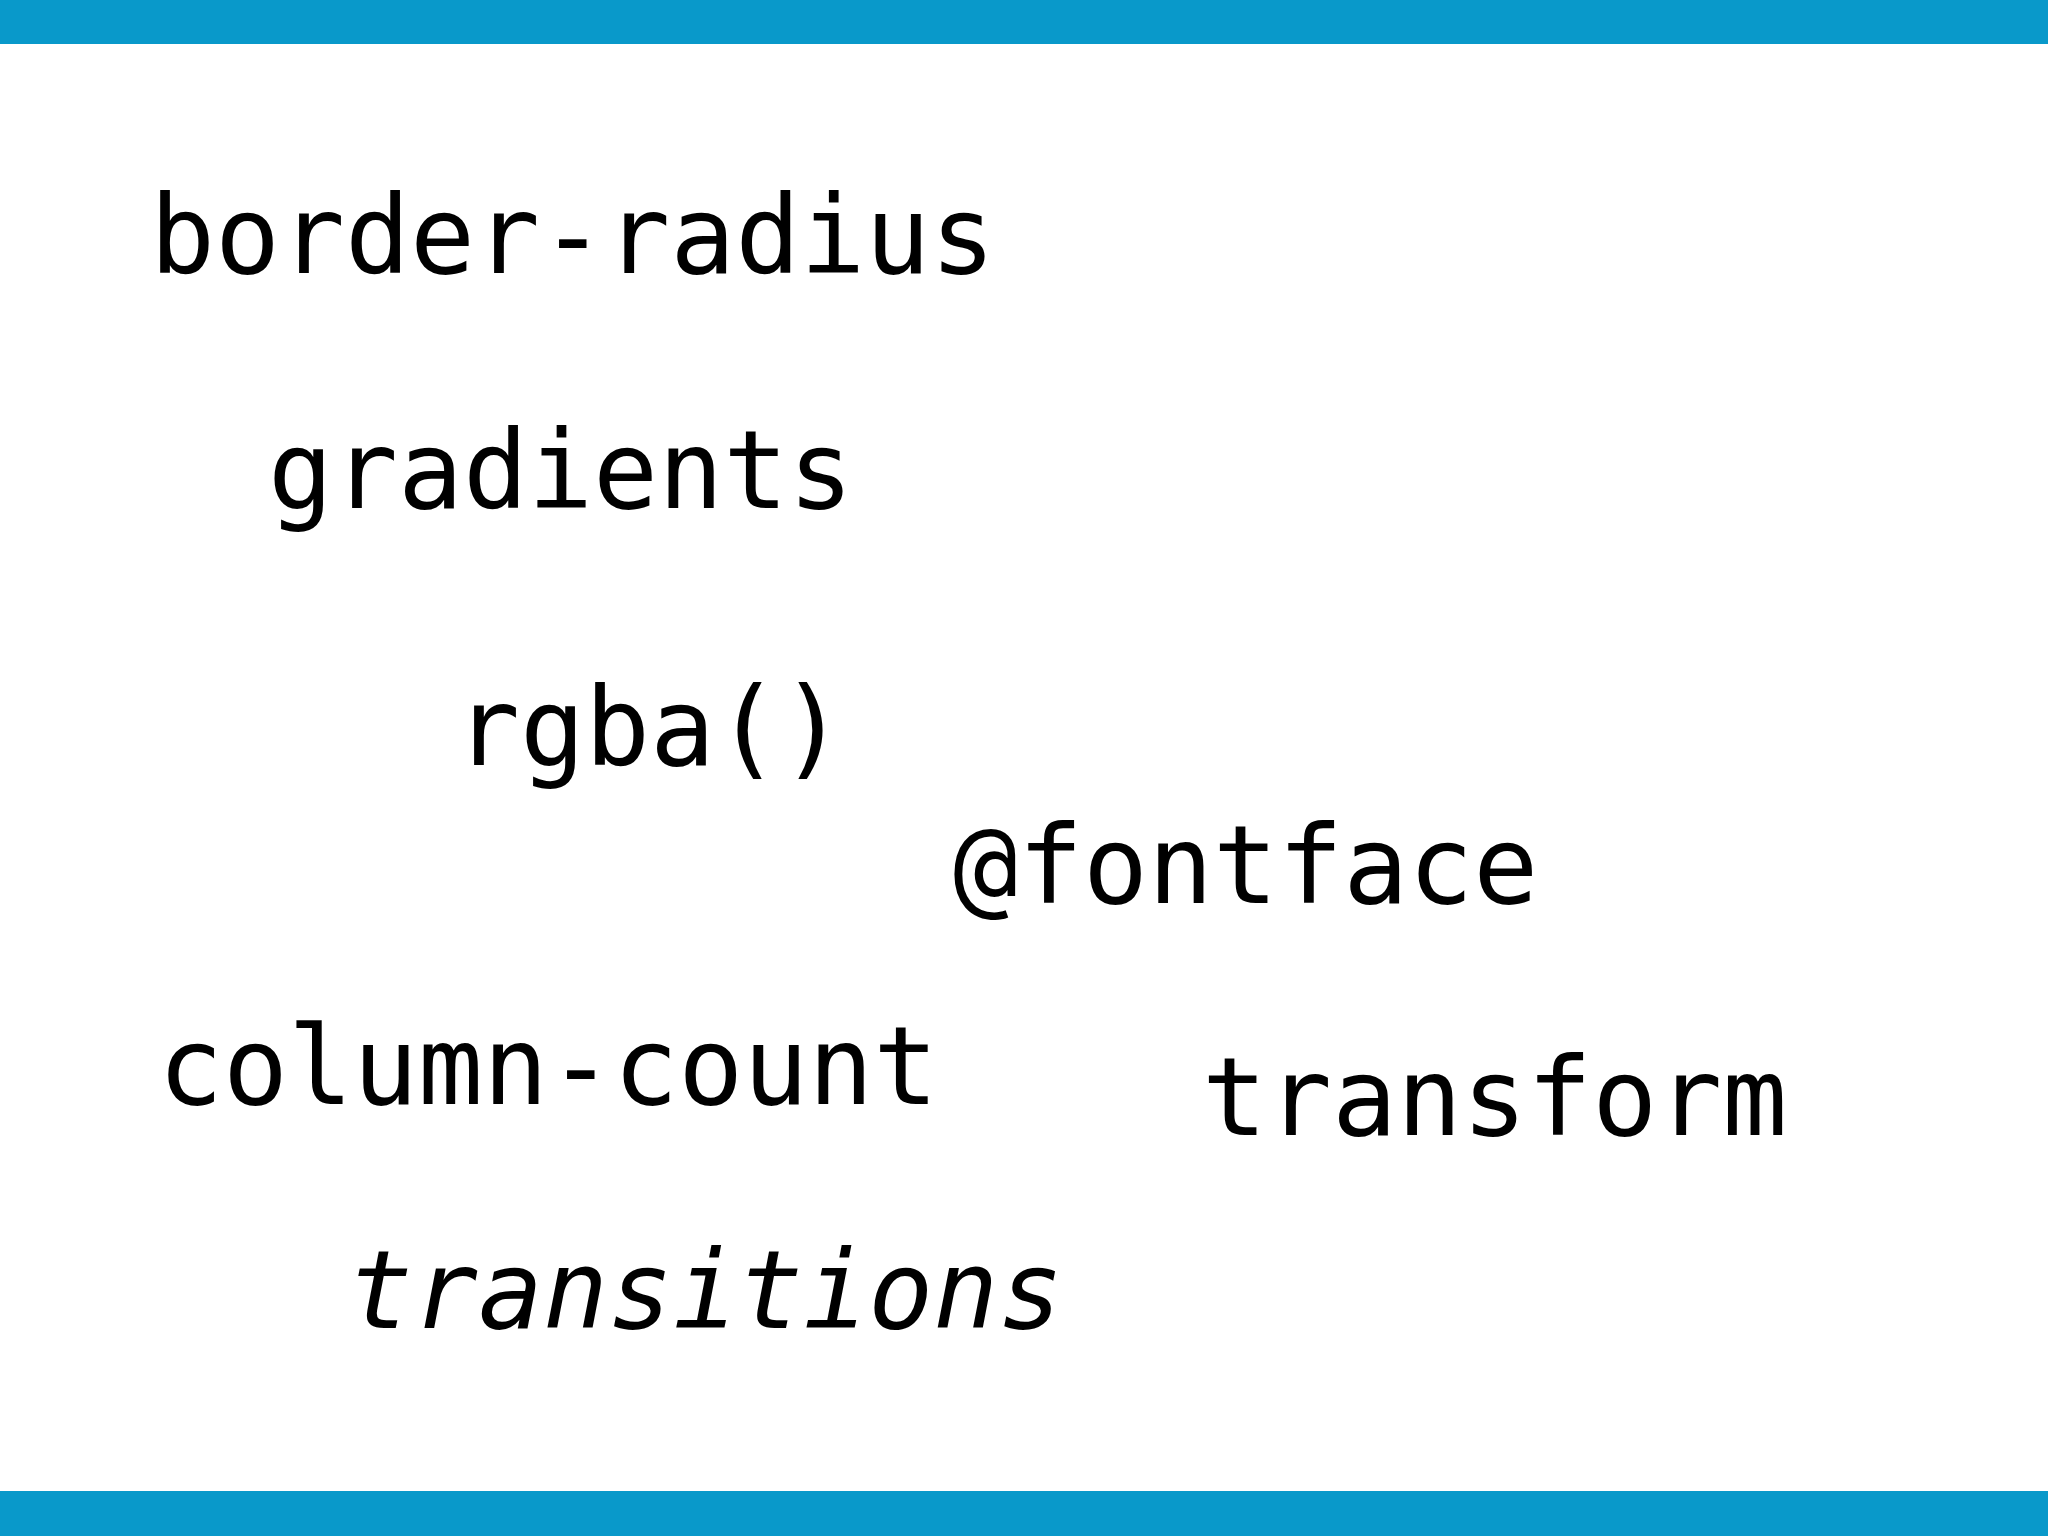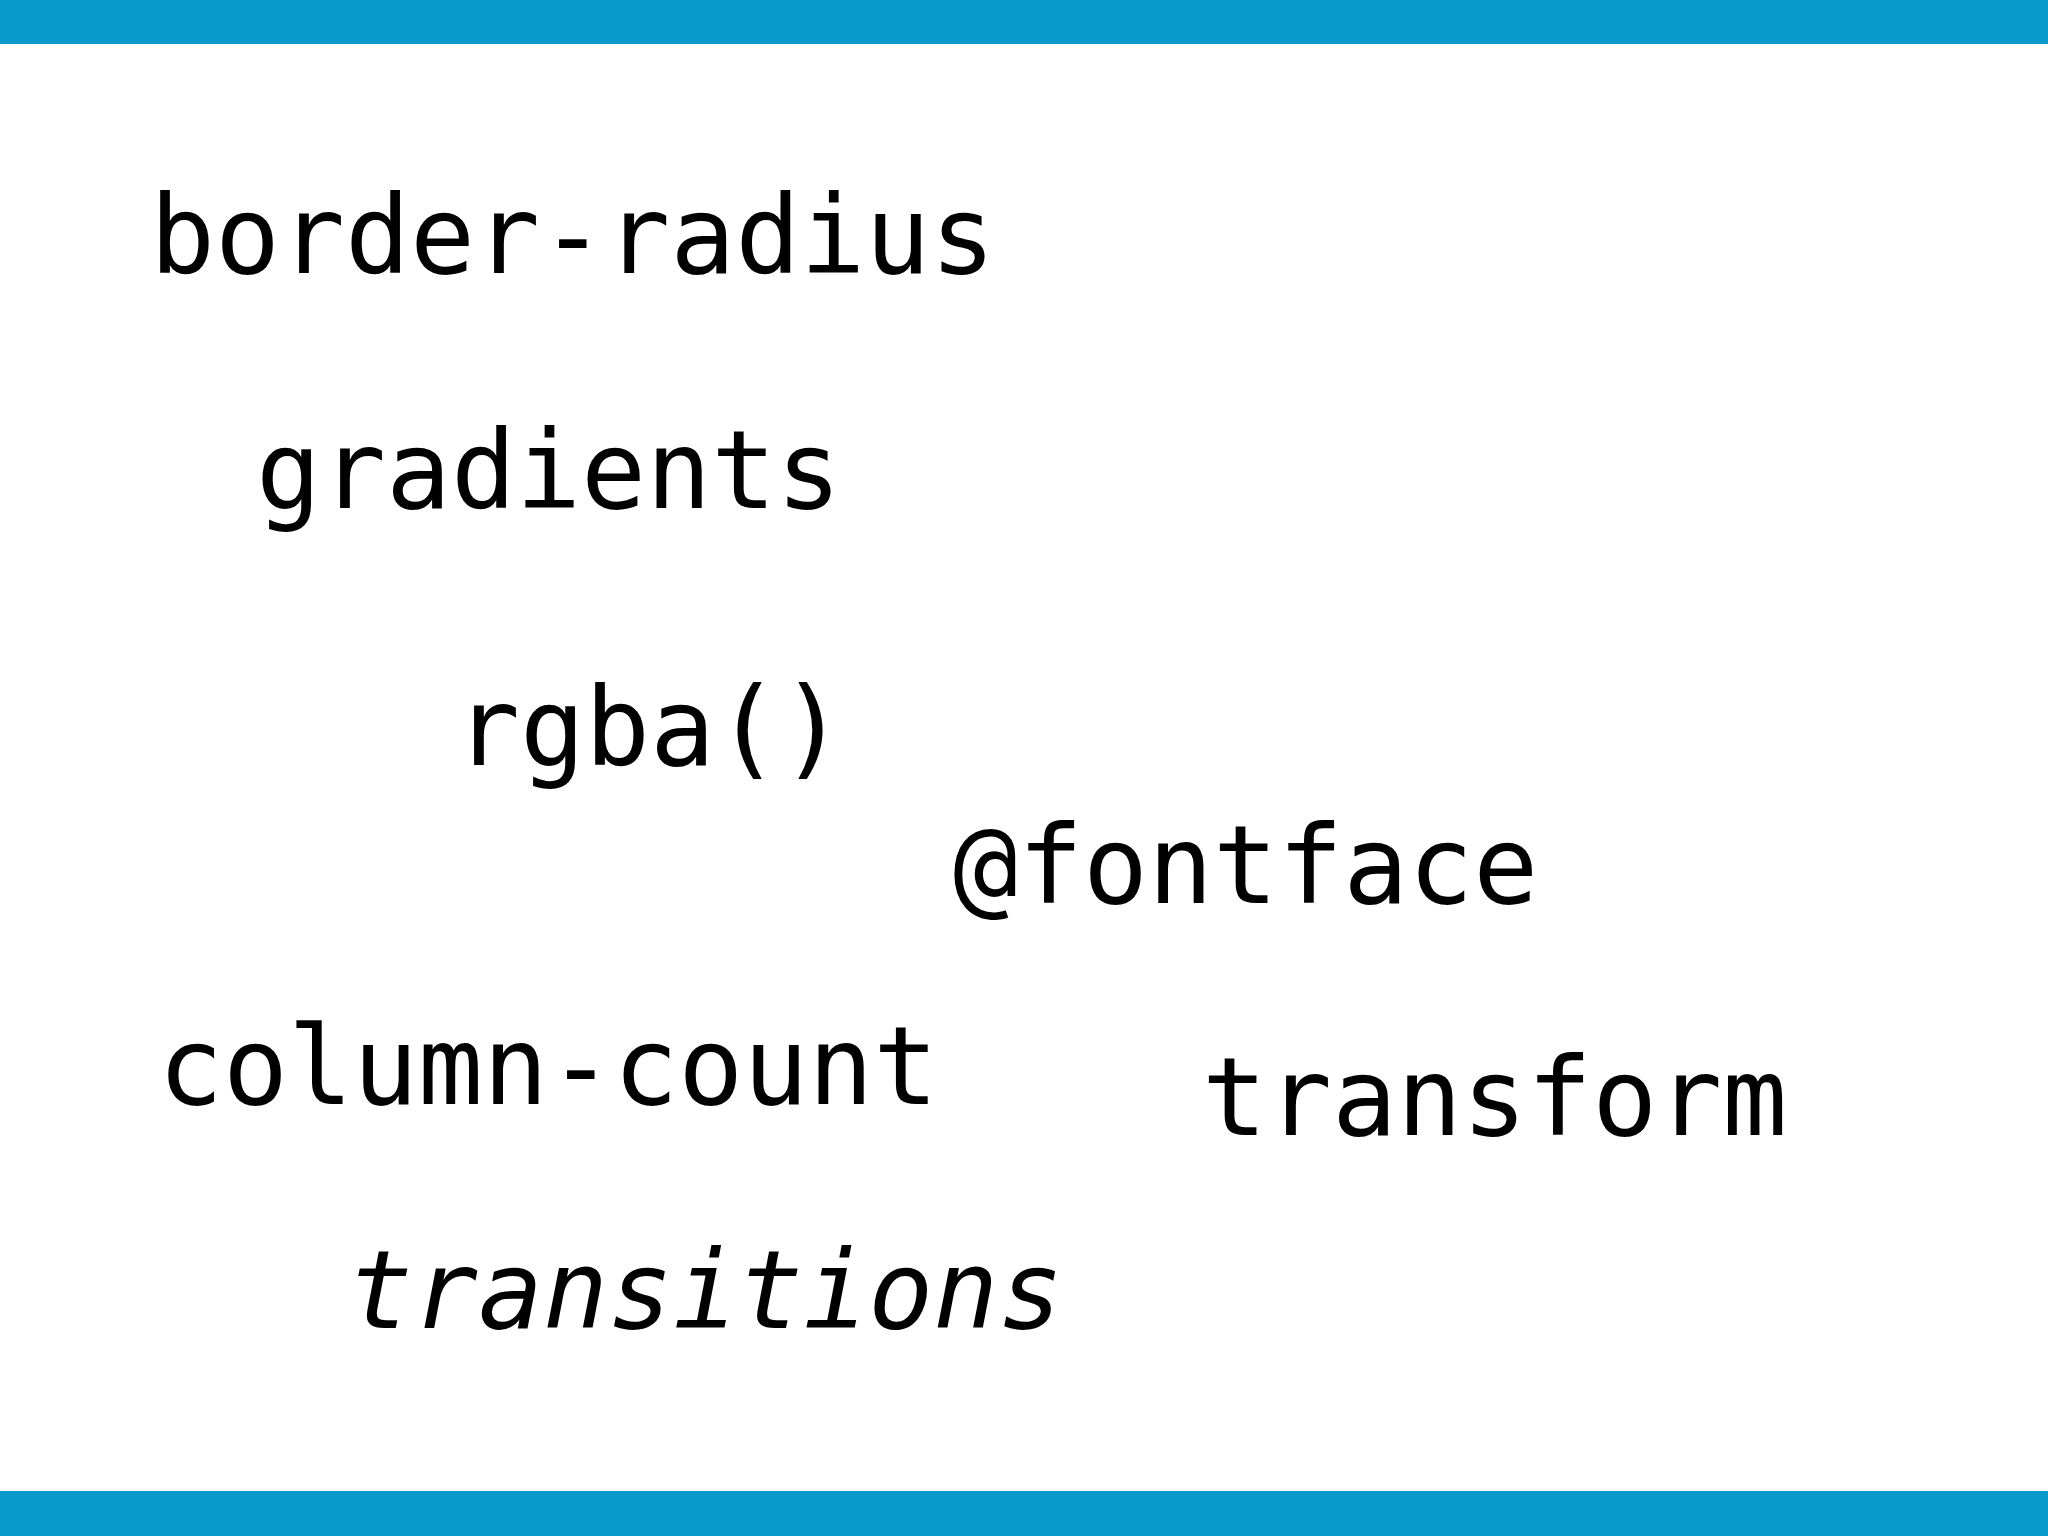--- a/index.html
+++ b/index.html
@@ -32,21 +32,21 @@
   .kw {
     position: absolute;
     color: #000000;
     font-size: 108px;
     line-height: 1;
     white-space: nowrap;
     letter-spacing: 0;
   }
   .kw-1 { left: 150px;  top: 182px; }
   .kw-2 { left: 1094px; top: 304px; }
-  .kw-3 { left: 256px;  top: 417px; }
+  .kw-3 { left: 268px;  top: 417px; }
   .kw-4 { left: 1145px; top: 532px; }
   .kw-5 { left: 455px;  top: 674px; }
   .kw-6 { left: 953px;  top: 812px; text-align: right; }
   .kw-7 { left: 158px;  top: 1013px; }
   .kw-8 { left: 1202px; top: 1044px; }
   .kw-9 { left: 348px;  top: 1237px; font-style: italic; }
 </style>
 </head>
 <body>
 

